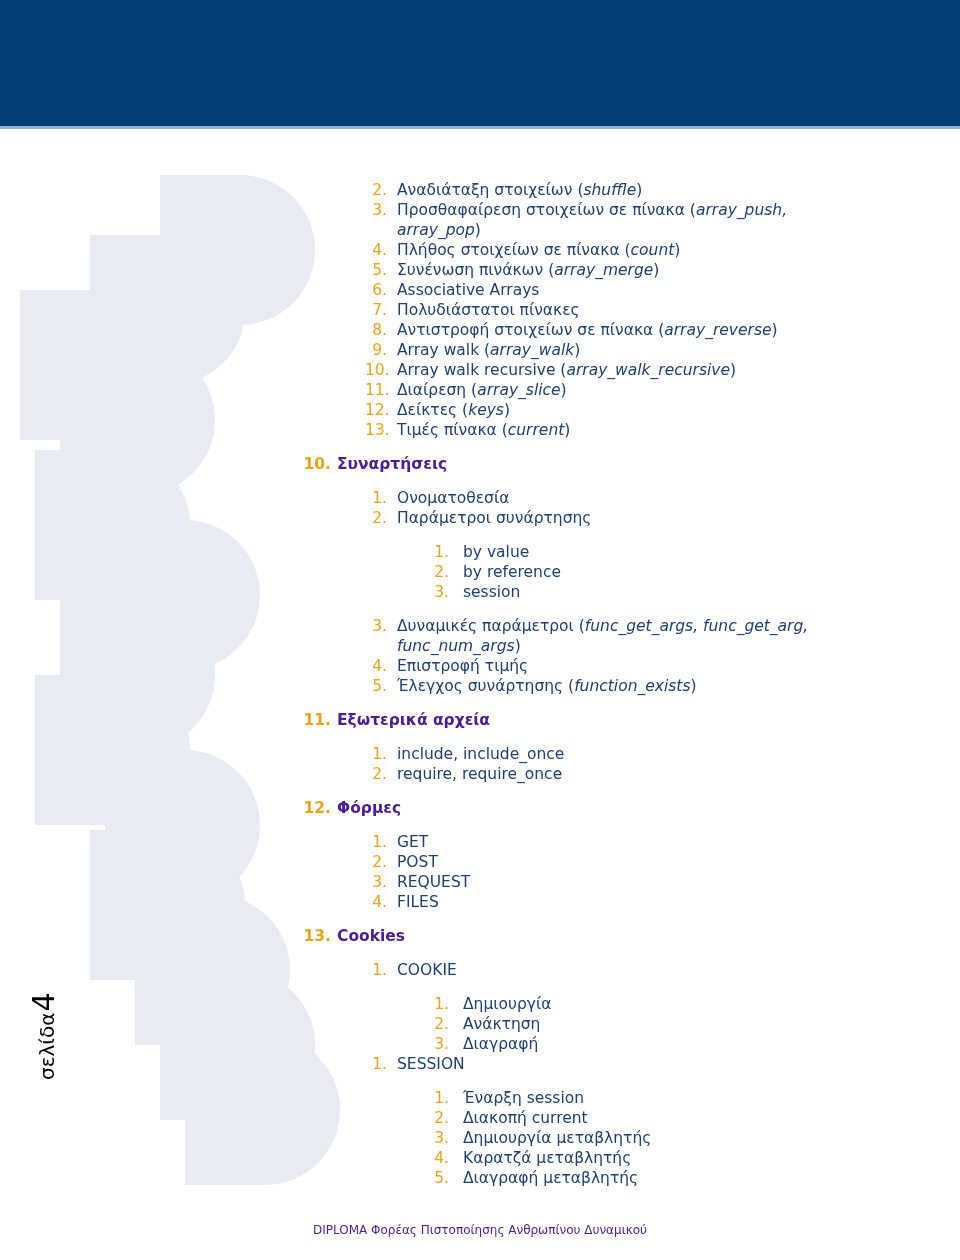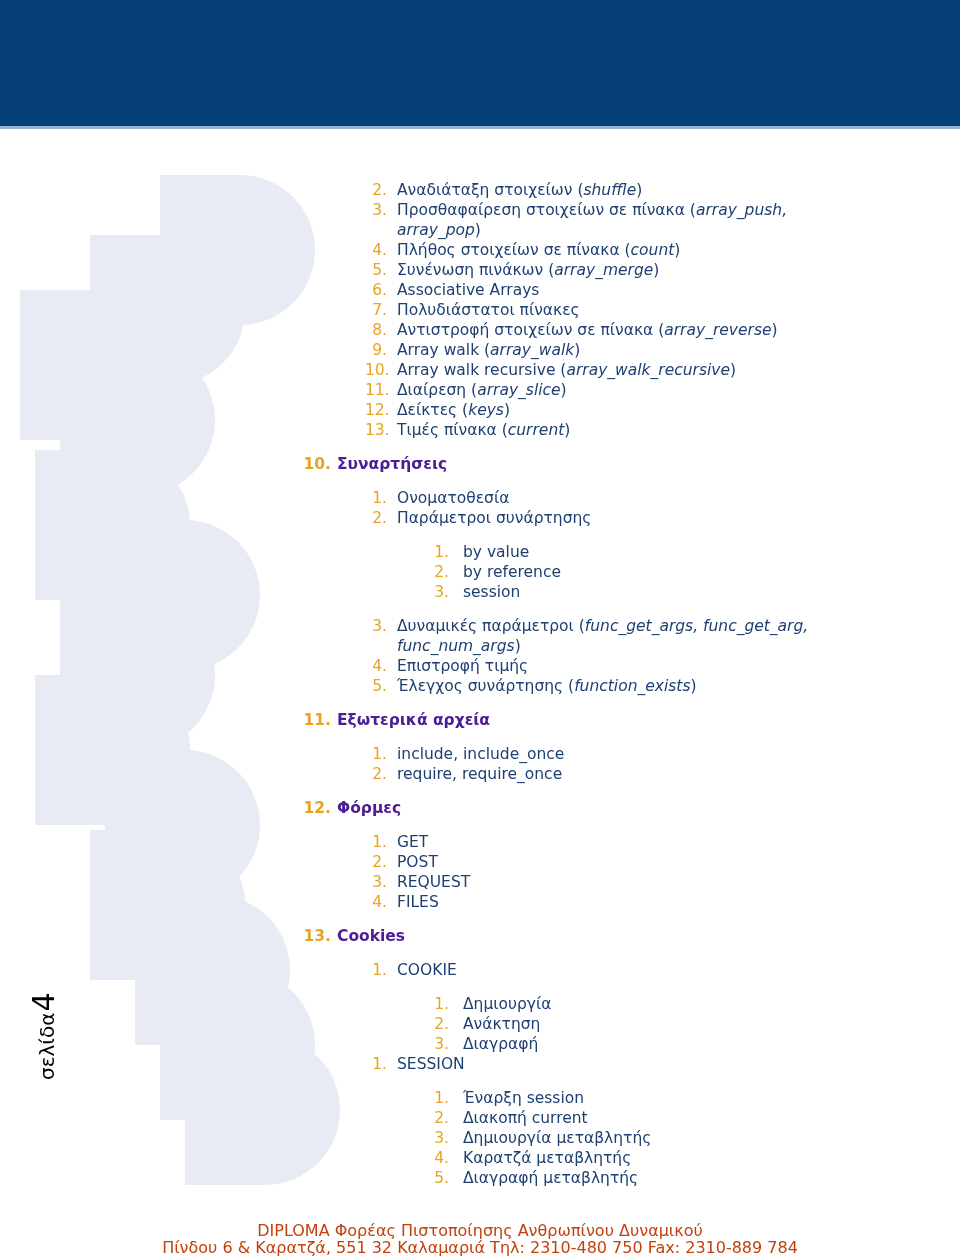--- a/index.html
+++ b/index.html
@@ -170,22 +170,22 @@
   .footer {
     position: absolute;
     left: 0;
     top: 1222px;
     width: 960px;
     text-align: center;
     z-index: 3;
     font-family: "DejaVu Sans", "Liberation Sans", sans-serif;
   }
   .footer-line {
-    font-size: 16px;
-    color: #c2410c;
+    font-size: 12px;
+    color: #4c1d95;
     line-height: 17px;
   }
 </style>
 </head>
 <body>
 
 <svg class="watermark" viewBox="0 0 420 1060" xmlns="http://www.w3.org/2000/svg">
   <defs>
     <g id="dshape">
 
@@ -438,14 +438,13 @@
       </li>
       <li class="row lvl3">
         <span class="num">5.</span>
         <span class="txt">Διαγραφή μεταβλητής</span>
       </li>
     </ol>
 </div>
 
 <div class="footer">
   <div class="footer-line">DIPLOMA Φορέας Πιστοποίησης Ανθρωπίνου Δυναμικού</div>
-  <div class="footer-line">Πίνδου 6 &amp; Καρατζά, 551 32 Καλαμαριά Τηλ: 2310-480 750 Fax: 2310-889 784</div>
 </div>
 
 </body></html>

